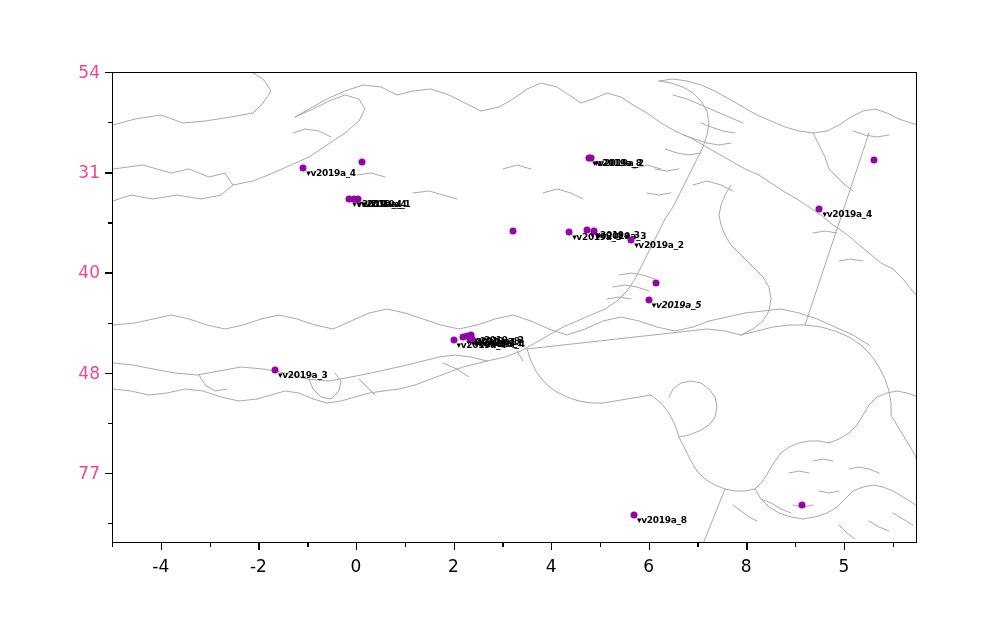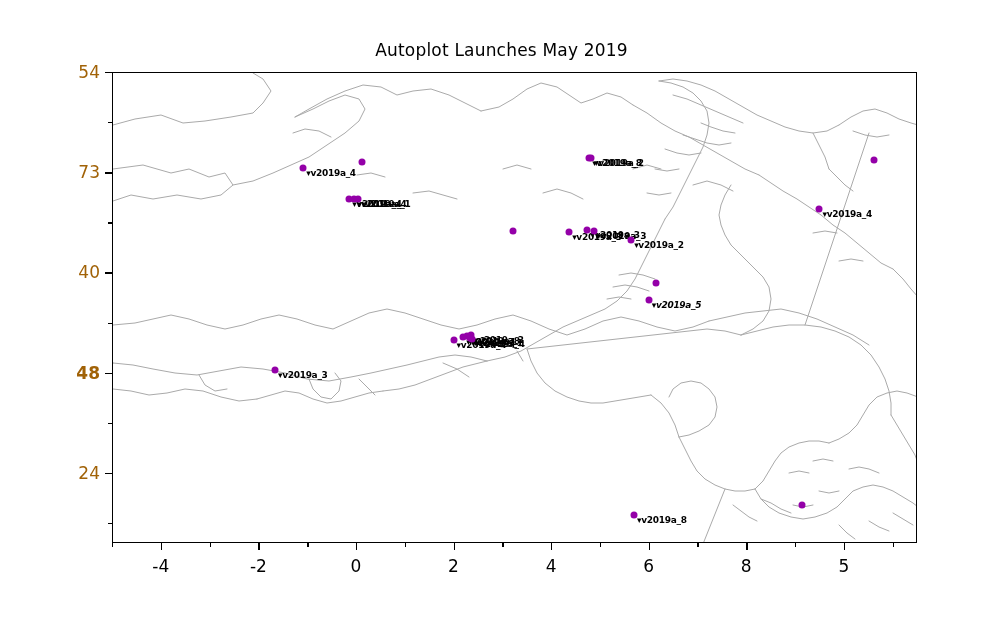--- a/index.html
+++ b/index.html
@@ -14,37 +14,36 @@
   #axes{position:absolute;left:112px;top:72px;width:805px;height:471px;
         border:1.4px solid #000;box-sizing:border-box;background:#fff;overflow:hidden;}
   #mapsvg{position:absolute;left:0;top:0;width:805px;height:471px;}
 
   
   .tick{position:absolute;background:#000;}
   .tk-y{left:-7px;width:7px;height:1.4px;}
   .tk-y.minor{left:-4px;width:4px;}
   .tk-x{top:471px;width:1.4px;height:7px;}
   .tk-x.minor{height:4px;}
-  .lbl-y{position:absolute;right:0;transform:translateY(-50%);font-size:17px;color:#a16207;
+  .lbl-y{position:absolute;right:0;transform:translateY(-50%);font-size:17px;color:#ec4899;
          text-align:right;width:40px;}
   .lbl-x{position:absolute;top:556px;transform:translateX(-50%);font-size:17px;color:#000;}
 
   
   .pt{position:absolute;width:7px;height:7px;border-radius:50%;background:#9400a8;
       transform:translate(-50%,-50%);}
   .ann{position:absolute;font-size:9px;color:#000;white-space:nowrap;
        font-family:"DejaVu Sans","Liberation Sans",sans-serif;font-weight:bold;
        transform:translateY(-50%);letter-spacing:-0.3px;}
 </style>
 </head>
 <body>
 
 <div id="fig">
 
-  <div id="title">Autoplot Launches May 2019</div>
 
   <div id="axes">
     <svg id="mapsvg" viewBox="0 0 805 471" preserveAspectRatio="none">
       <g fill="none" stroke="#aaaaaa" stroke-width="1" stroke-linejoin="round" stroke-linecap="round">
 
         <path d="M0 52 L22 46 L48 42 L70 50 L92 48 L118 44 L140 40 L150 30 L158 18 L150 6 L140 0"></path>
         <path d="M0 96 L30 92 L58 100 L76 96 L96 104 L112 100 L120 112 L108 122 L88 126 L64 122 L40 126 L18 122 L0 128"></path>
         <path d="M120 112 L140 108 L160 100 L178 92 L196 84 L214 72 L232 60 L246 48 L252 36 L246 26 L232 22 L216 28 L200 36 L182 44"></path>
         <path d="M182 44 L196 36 L214 26 L232 18 L250 12 L268 14 L284 22 L300 18 L318 16 L336 22 L352 30 L368 38"></path>
         <path d="M368 38 L386 34 L400 26 L414 16 L428 10 L444 14 L456 22 L468 30 L480 26 L494 20 L508 24 L520 32"></path>
@@ -178,27 +177,27 @@
         <div class="pt" style="left: 161.976px; top: 296.63px; background: rgb(148, 0, 168);"></div>
         <div class="ann" style="left: 164.976px; top: 301.63px;">▾v2019a_3</div>
         <div class="pt" style="left: 521.055px; top: 441.938px; background: rgb(148, 0, 168);"></div>
         <div class="ann" style="left: 524.055px; top: 446.938px;">▾v2019a_8</div>
         <div class="pt" style="left: 688.885px; top: 431.917px; background: rgb(148, 0, 168);"></div>
       </div>
   </div>
 
   <div id="ticks">
       <div class="tick tk-y" style="left: 105px; top: 472.851px; position: absolute;"></div>
-      <div class="lbl-y" style="left: 60px; top: 472.851px;">24</div>
+      <div class="lbl-y" style="left: 60px; top: 472.851px;">77</div>
       <div class="tick tk-y" style="left: 105px; top: 372.638px; position: absolute;"></div>
-      <div class="lbl-y" style="left: 60px; top: 372.638px; font-weight: bold;">48</div>
+      <div class="lbl-y" style="left: 60px; top: 372.638px;">48</div>
       <div class="tick tk-y" style="left: 105px; top: 272.426px; position: absolute;"></div>
       <div class="lbl-y" style="left: 60px; top: 272.426px;">40</div>
       <div class="tick tk-y" style="left: 105px; top: 172.213px; position: absolute;"></div>
-      <div class="lbl-y" style="left: 60px; top: 172.213px;">73</div>
+      <div class="lbl-y" style="left: 60px; top: 172.213px;">31</div>
       <div class="tick tk-y" style="left: 105px; top: 72px; position: absolute;"></div>
       <div class="lbl-y" style="left: 60px; top: 72px;">54</div>
       <div class="tick tk-y minor" style="left: 108px; top: 522.957px; position: absolute;"></div>
       <div class="tick tk-y minor" style="left: 108px; top: 422.745px; position: absolute;"></div>
       <div class="tick tk-y minor" style="left: 108px; top: 322.532px; position: absolute;"></div>
       <div class="tick tk-y minor" style="left: 108px; top: 222.319px; position: absolute;"></div>
       <div class="tick tk-y minor" style="left: 108px; top: 122.106px; position: absolute;"></div>
       <div class="tick tk-x" style="left: 160.788px; top: 543px; position: absolute;"></div>
       <div class="lbl-x" style="left: 160.788px; top: 556px;">-4</div>
       <div class="tick tk-x" style="left: 258.364px; top: 543px; position: absolute;"></div>

